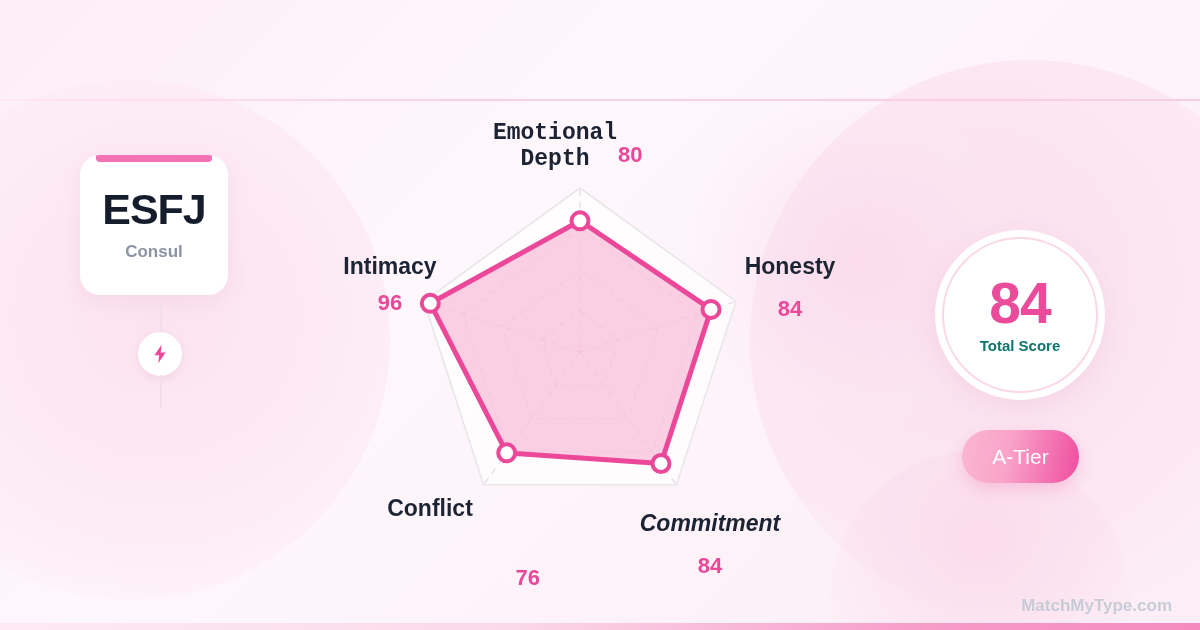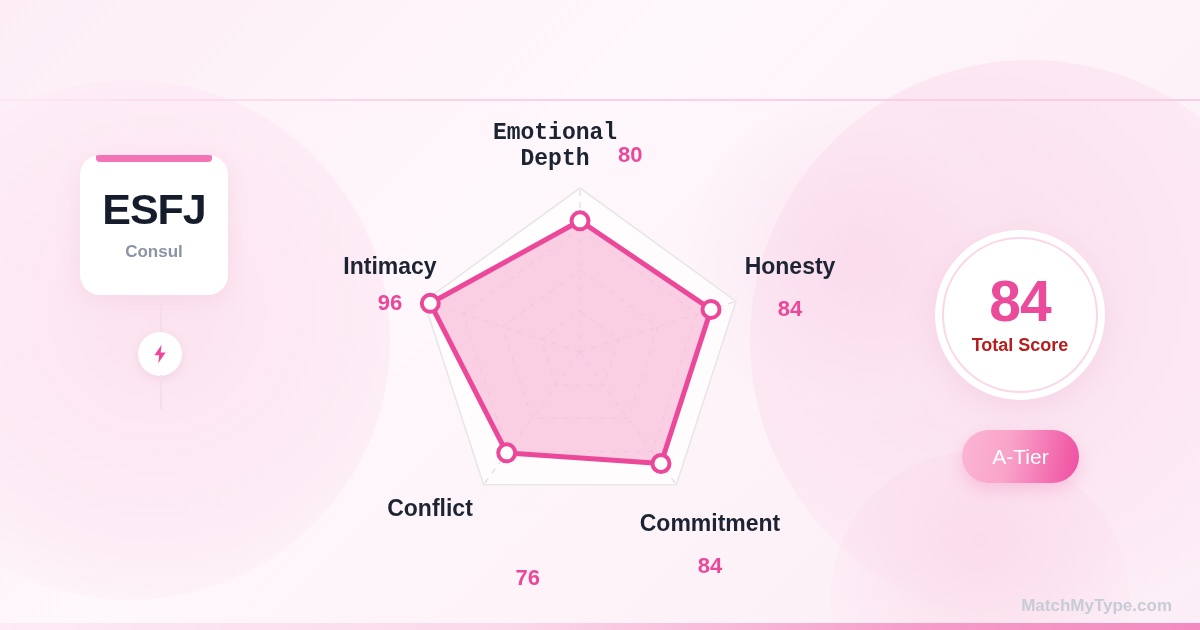--- a/index.html
+++ b/index.html
@@ -62,34 +62,34 @@
   .radar-wrap svg { position:absolute; left:0; top:0; }
   .axis-label { position:absolute; text-align:center; font-weight:bold;
     color:#1c2434; font-size:23px; line-height:1.14; }
   .axis-value { font-size:22px; font-weight:bold; color:#ec4899; }
   .lbl-0 { left:140px; top:10px; width:230px;font-family:Liberation Mono, monospace; }
   .val-0 { position:absolute; left:318px; top:32px; width:60px; text-align:left; }
   .lbl-1 { left:390px; top:143px; width:200px; }
   .val-1 { position:absolute; left:390px; top:186px; width:200px; text-align:center; }
   .lbl-2 { left:-10px; top:143px; width:200px; }
   .val-2 { position:absolute; left:-10px; top:180px; width:200px; text-align:center; }
-  .lbl-3 { left:295px; top:400px; width:230px; }
+  .lbl-3 { left:295px; top:400px; width:230px;font-style:italic; }
   .val-3 { position:absolute; left:295px; top:443px; width:230px; text-align:center; }
   .lbl-4 { left:20px; top:385px; width:220px; }
   .val-4 { position:absolute; left:20px; top:455px; width:220px; text-align:right; }
 
   
   .score-circle { position:absolute; left:935px; top:230px; width:170px; height:170px;
     border-radius:50%; background:#ffffff; box-shadow:0 8px 26px rgba(226,158,196,.22);
     display:flex; flex-direction:column; align-items:center; justify-content:center; }
   .score-ring { position:absolute; left:7px; top:7px; right:7px; bottom:7px;
     border-radius:50%; border:2.5px solid #fbd6e8; }
   .score-num { font-size:57px; font-weight:bold; color:#ea4b9b; line-height:.95;
     letter-spacing:-1px; position:relative; }
-  .score-caption { margin-top:7px; font-size:18px; font-weight:bold; color:#b91c1c; position:relative; }
+  .score-caption { margin-top:7px; font-size:15px; font-weight:bold; color:#0f766e; position:relative; }
   .tier-badge { position:absolute; left:962px; top:430px; width:117px; height:53px;
     border-radius:27px; background:linear-gradient(100deg,#fbb6d4 0%,#f9a3c9 40%,#ef4da0 100%);
     box-shadow:0 6px 16px rgba(237,110,172,.28);
     display:flex; align-items:center; justify-content:center;
     color:#ffffff; font-size:21px; font-weight:normal; }
 
   
   .site-tag { position:absolute; right:28px; bottom:14px; font-size:17px;
     font-weight:bold; color:#c7ccd6; }
   .bottom-bar { position:absolute; left:0; bottom:0; width:1200px; height:7px;

